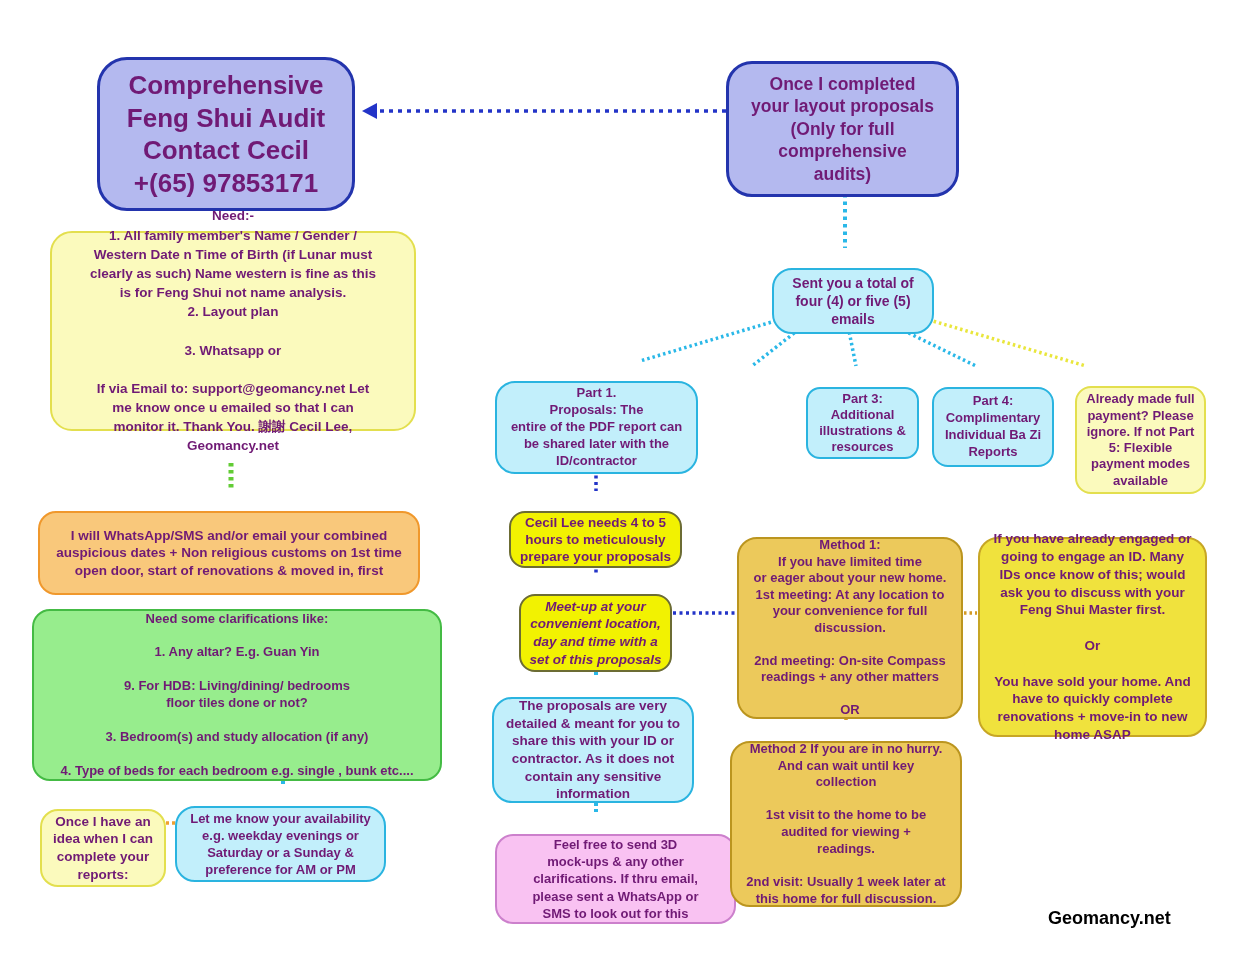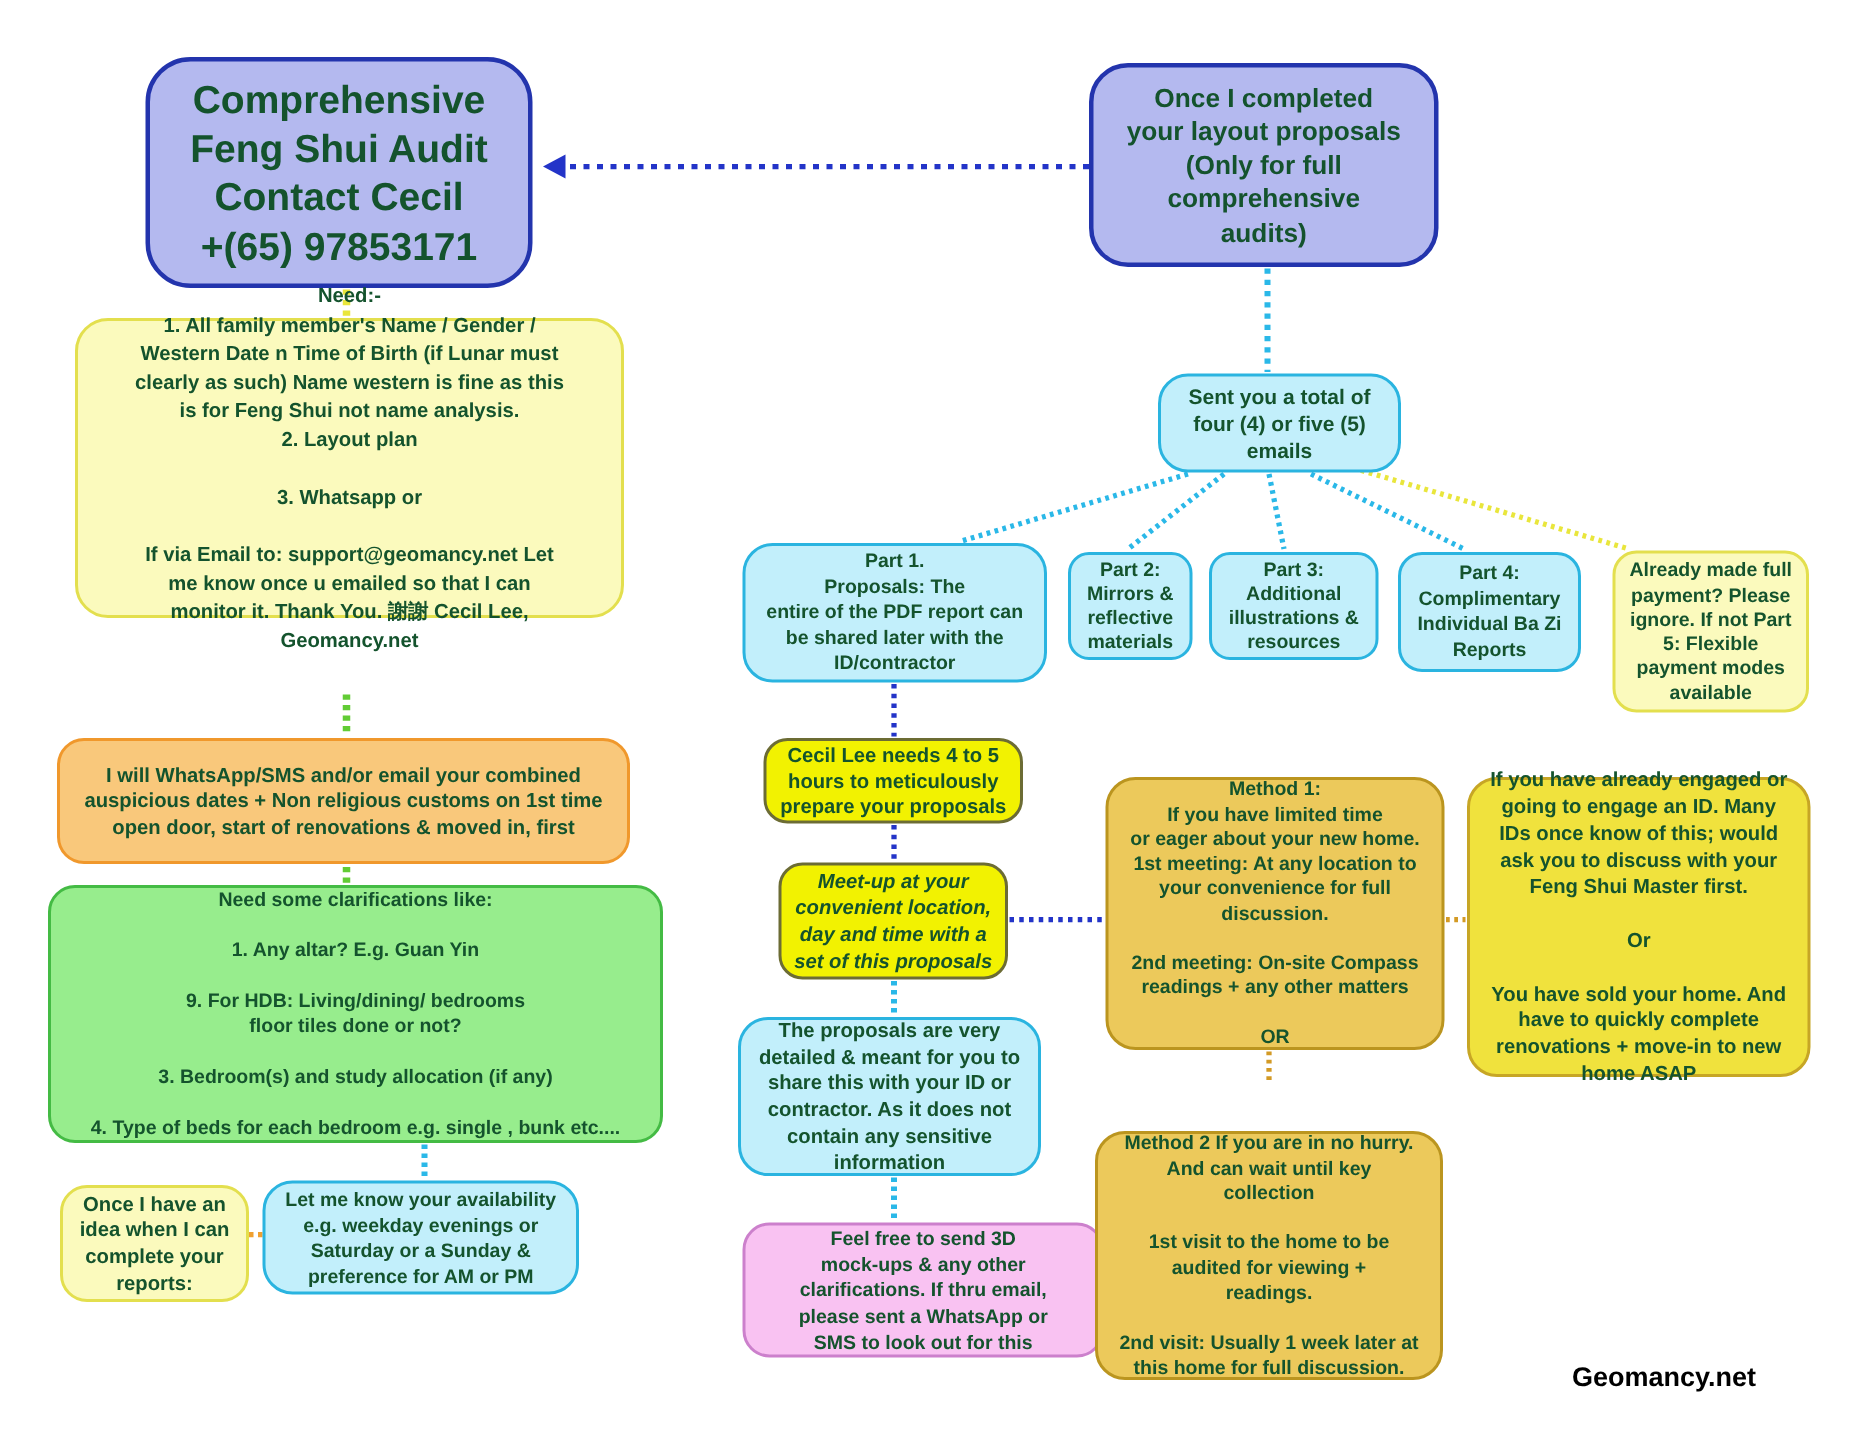--- a/index.html
+++ b/index.html
@@ -4,22 +4,22 @@
 <style>
   html,body{margin:0;padding:0;background:#ffffff;}
   .canvas{
     position:relative;width:1241px;height:965px;background:#ffffff;
     font-family:"Liberation Sans","DejaVu Sans",sans-serif;overflow:hidden;
   }
   .connector-layer{position:absolute;left:0;top:0;width:1241px;height:965px;z-index:1;}
   .node{
     position:absolute;z-index:2;box-sizing:border-box;
     display:flex;align-items:center;justify-content:center;
-    text-align:center;font-weight:bold;color:#14532d;
-    white-space:pre-line;line-height:1.35;padding:6px 10px;
+    text-align:center;font-weight:bold;color:#701a75;
+    white-space:pre-line;line-height:1.35;padding:6px 10px;margin-top:19px;
   }
   
   .c-blue   {background:#b4b9ef;border:3.5px solid #2334ad;}
   .c-lyellow{background:#fbfabd;border:2px solid #e3df4e;}
   .c-orange {background:#f9c87b;border:2px solid #f0982c;}
   .c-green  {background:#97ed8d;border:2.5px solid #44bb44;}
   .c-cyan   {background:#c2effb;border:2px solid #2ab4e0;}
   .c-byellow{background:#f2f201;border:2px solid #6c6c34;}
   .c-gold   {background:#ecc95b;border:2px solid #bb951f;}
   .c-vyellow{background:#f0e23d;border:2px solid #c7a625;}
@@ -37,21 +37,21 @@
   .n-part2       {left:712px; top:368px; width:83px;  height:72px;  border-radius:14px; font-size:13px;   line-height:1.25; padding:4px;}
   .n-part3       {left:806px; top:368px; width:113px; height:72px;  border-radius:14px; font-size:13px;   line-height:1.25; padding:4px;}
   .n-part4       {left:932px; top:368px; width:122px; height:80px;  border-radius:16px; font-size:13px;   line-height:1.3;  padding:4px;}
   .n-payment     {left:1075px;top:367px; width:131px; height:108px; border-radius:16px; font-size:13px;   line-height:1.25; padding:4px;}
   .n-hours       {left:509px; top:492px; width:173px; height:57px;  border-radius:16px; font-size:13.5px; line-height:1.28; padding:4px;}
   .n-meetup      {left:519px; top:575px; width:153px; height:78px;  border-radius:16px; font-size:13.5px; line-height:1.3;  padding:4px;font-style:italic;}
   .n-detailed    {left:492px; top:678px; width:202px; height:106px; border-radius:20px; font-size:13.5px; line-height:1.3;  padding:4px;}
   .n-mockups     {left:495px; top:815px; width:241px; height:90px;  border-radius:18px; font-size:13px;   line-height:1.32; padding:4px;}
   .n-method1     {left:737px; top:518px; width:226px; height:182px; border-radius:20px; font-size:13px;   line-height:1.27; padding:4px 8px;}
   .n-engaged     {left:978px; top:518px; width:229px; height:200px; border-radius:20px; font-size:13.5px; line-height:1.32; padding:4px 6px;}
-  .n-method2     {left:730px; top:754px; width:232px; height:166px; border-radius:20px; font-size:13px;   line-height:1.28; padding:4px;}
+  .n-method2     {left:730px; top:722px; width:232px; height:166px; border-radius:20px; font-size:13px;   line-height:1.28; padding:4px;}
   .footer-brand{
     position:absolute;left:1048px;top:908px;z-index:2;
     font-size:18px;font-weight:bold;color:#000;
   }
 </style>
 </head>
 <body>
 
 <div class="canvas">
 
@@ -137,24 +137,20 @@
 Saturday or a Sunday &amp;
 preference for AM or PM</div>
   <div class="node c-cyan n-sent">Sent you a total of
 four (4) or five (5)
 emails</div>
   <div class="node c-cyan n-part1">Part 1.
 Proposals: The
 entire of the PDF report can
 be shared later with the
 ID/contractor</div>
-  <div class="node c-cyan n-part2">Part 2:
-Mirrors &amp;
-reflective
-materials</div>
   <div class="node c-cyan n-part3">Part 3:
 Additional
 illustrations &amp;
 resources</div>
   <div class="node c-cyan n-part4">Part 4:
 Complimentary
 Individual Ba Zi
 Reports</div>
   <div class="node c-lyellow n-payment">Already made full
 payment? Please

